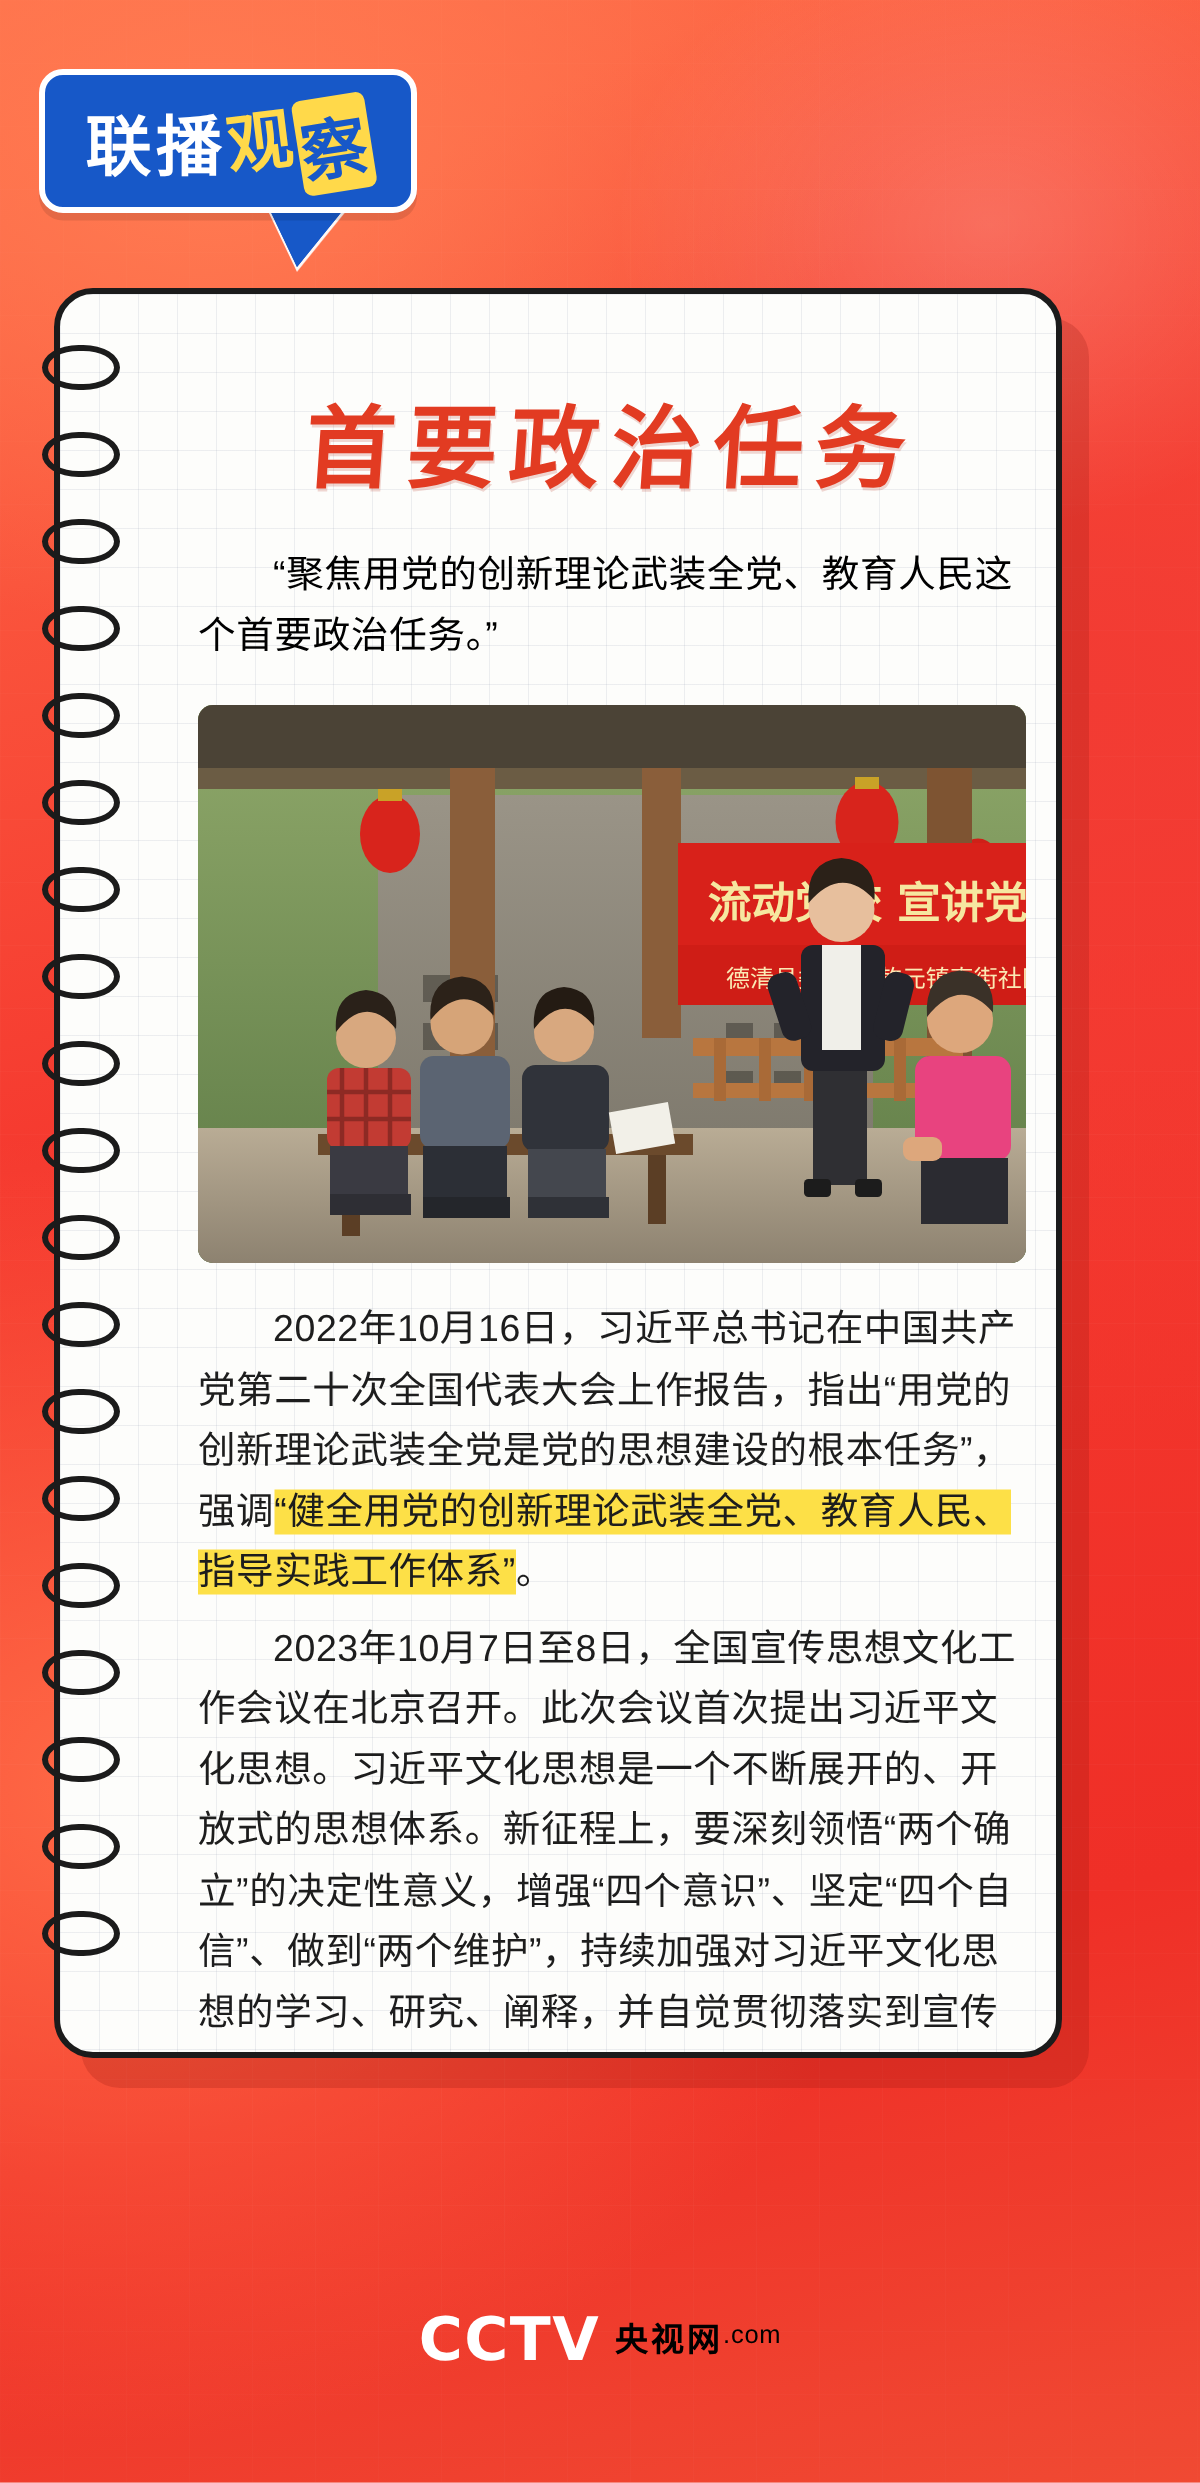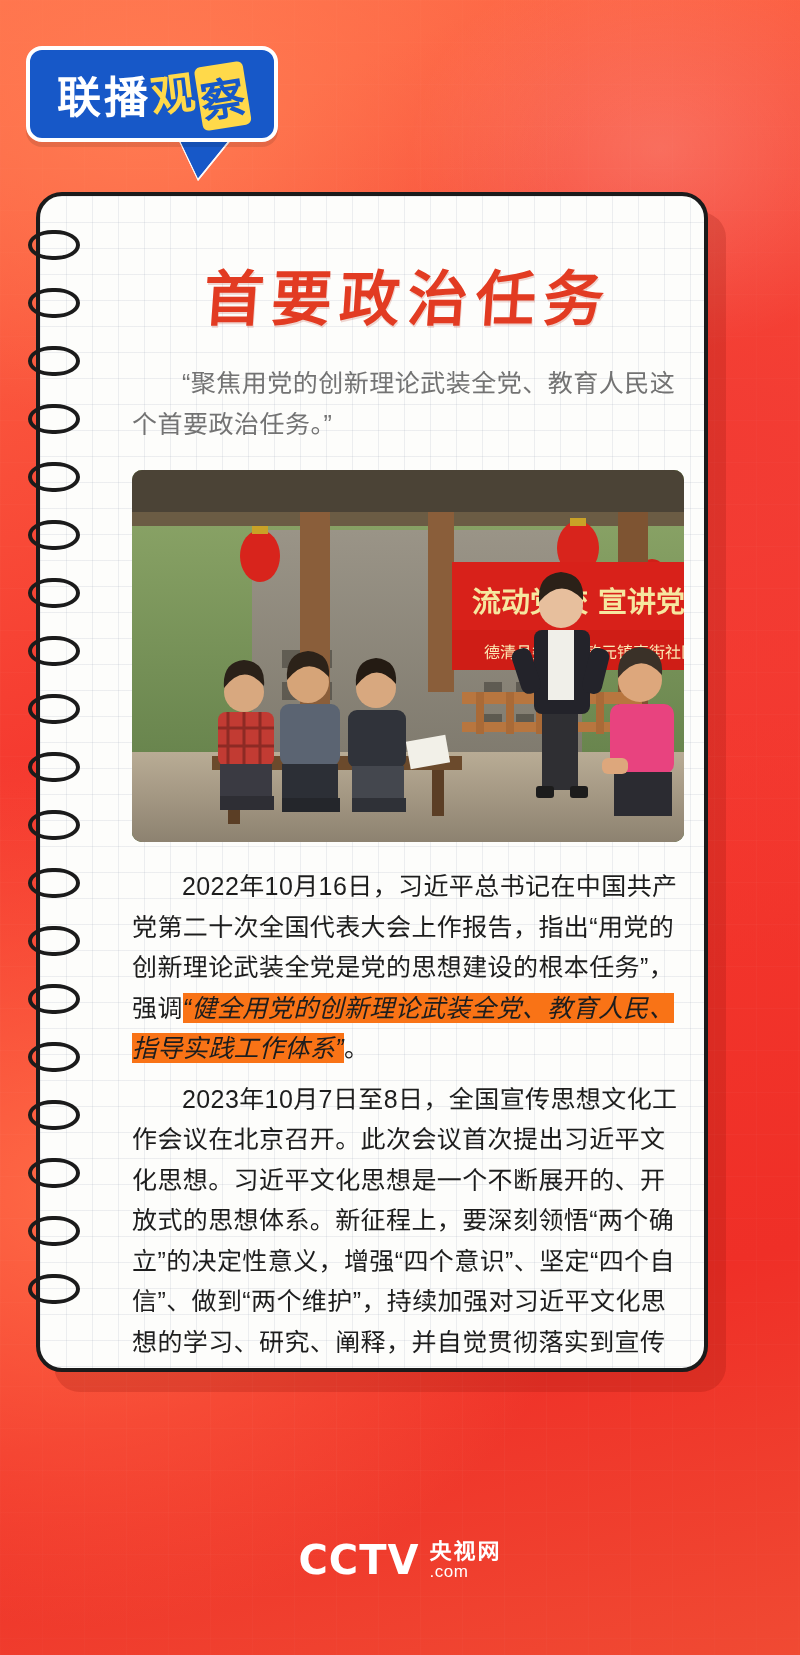--- a/index.html
+++ b/index.html
@@ -180,21 +180,21 @@
     letter-spacing: 8px;
     text-align: center;
     margin-top: 14px;
     margin-bottom: 26px;
     transform: skewX(-4deg);
     text-shadow: 1px 2px 0 rgba(180,40,20,.18);
   }
   .quote {
     font-size: 25px;
     line-height: 1.62;
-    color: #737373;
+    color: #000000;
     text-indent: 50px;
     margin-bottom: 26px;
     letter-spacing: .5px;
   }
 
   
   .photo {
     position: relative;
     width: 552px;
     height: 372px;
@@ -208,25 +208,24 @@
   
   .para {
     font-size: 25px;
     line-height: 1.62;
     color: #1d1d1d;
     text-indent: 50px;
     margin-bottom: 10px;
     letter-spacing: .4px;
   }
   .mark {
-    background: #f97316;
+    background: #fde047;
     box-decoration-break: clone;
     -webkit-box-decoration-break: clone;
     padding: 1px 0;
-    font-style: italic;
   }
 
   
   .footer {
     position: absolute;
     left: 0;
     right: 0;
     bottom: 72px;
     display: flex;
     align-items: center;
@@ -236,23 +235,23 @@
   }
   .cctv {
     font-family: "DejaVu Sans", "Liberation Sans", sans-serif;
     font-size: 40px;
     font-weight: bold;
     color: #ffffff;
     letter-spacing: 1px;
   }
   .yang {
     display: flex;
-    flex-direction: column;
+    flex-direction: row;
     line-height: 1.05;
-    color: #ffffff;
+    color: #000000;
   }
   .yang .cn { font-size: 22px; font-weight: bold; letter-spacing: 2px; }
   .yang .en { font-size: 17px; font-weight: normal; letter-spacing: .5px; }
 </style>
 </head>
 <body>
 
 <div class="bg">
   <div class="bg-grid"></div>
   <div class="bg-glow-tr"></div>

